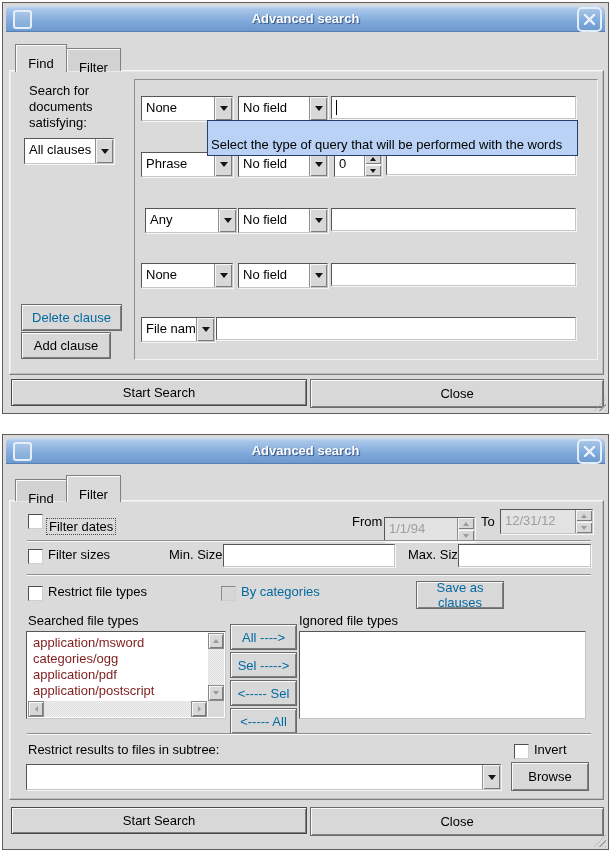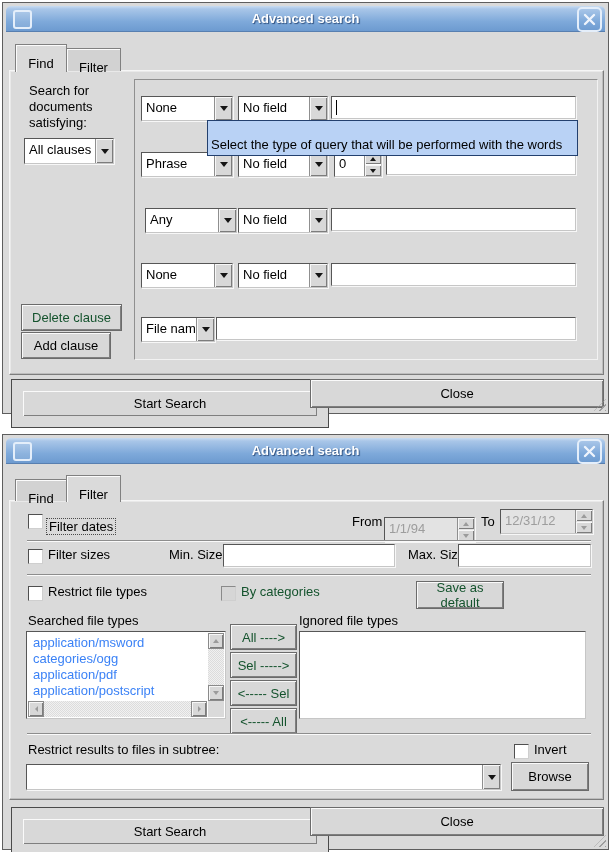--- a/index.html
+++ b/index.html
@@ -18,21 +18,21 @@
              border-radius:5px;display:flex;align-items:center;justify-content:center}
   .tab{position:absolute;background:#dadada;border:1px solid #808080;border-bottom:none;
        box-shadow:inset 1px 1px 0 #fbfbfb;text-align:center;z-index:2}
   .tab .t{display:block;padding-top:11px}
   .tab.inactive{background:#d2d2d2;z-index:1}
   .tabframe{position:absolute;background:#dadada;border:1px solid;
             border-color:#f6f6f6 #7d7d7d #7d7d7d #f6f6f6;
             box-shadow:inset -1px -1px 0 #bdbdbd,inset 1px 1px 0 #e9e9e9}
   .innerframe{position:absolute;border:1px solid;border-color:#8f8f8f #f2f2f2 #f2f2f2 #8f8f8f}
   .lbl{position:absolute;white-space:nowrap}
-  .dis{color:#14532d}
+  .dis{color:#0369a1}
   .field{position:absolute;background:#fff;border:1px solid;
          border-color:#565656 #c6c6c6 #c6c6c6 #565656;
          box-shadow:1px 1px 0 rgba(250,250,250,.9)}
   .combo{position:absolute;background:#fff;border:1px solid;
          border-color:#565656 #c6c6c6 #c6c6c6 #565656;display:flex;
          box-shadow:1px 1px 0 rgba(250,250,250,.9)}
   .combo .txt{flex:1;padding:3px 2px 0 4px;overflow:hidden;white-space:nowrap}
   .cbtn{width:17px;background:#d8d8d8;border-left:1px solid #8f8f8f;
         box-shadow:inset 1px 1px 0 #f7f7f7,inset -1px -1px 0 #7c7c7c;
         display:flex;align-items:center;justify-content:center;color:#151515}
@@ -44,35 +44,35 @@
   .tri.sm{border-width:3px}
   .tri.sm.d{border-top-width:4px}
   .tri.sm.u{border-bottom-width:4px}
   .spinbtns{width:16px;display:flex;flex-direction:column;border-left:1px solid #8f8f8f}
   .sb{flex:1;background:#d8d8d8;box-shadow:inset 1px 1px 0 #f7f7f7,inset -1px -1px 0 #7c7c7c;
       display:flex;align-items:center;justify-content:center;color:#151515}
   .sb+.sb{margin-top:1px}
   .btn{position:absolute;background:#d8d8d8;border:1px solid #6b6b6b;
        box-shadow:inset 1px 1px 0 #fafafa,inset -1px -1px 0 #7f7f7f;
        display:flex;align-items:center;justify-content:center;text-align:center}
-  .btn-default{position:absolute;border:1px solid #4a4a4a;background:#dadada;padding:11px}
+  .btn-default{position:absolute;border:1px solid #4a4a4a;background:#dadada;padding:0}
   .btn-inner{height:100%;display:flex;align-items:center;justify-content:center;
              background:#d8d8d8;box-shadow:inset 1px 1px 0 #fafafa,inset -1px -1px 0 #7f7f7f}
   .cb{position:absolute;width:13px;height:13px;background:#fff;border:1px solid;
       border-color:#4f4f4f #cfcfcf #cfcfcf #4f4f4f}
   .cb.greyed{background:#d6d6d6;border-color:#8a8a8a #cfcfcf #cfcfcf #8a8a8a}
   .focuslbl{border:1px dotted #4a4a4a;padding:0 2px}
   .hsep{position:absolute;height:0;border-top:1px solid #8d8d8d;border-bottom:1px solid #fafafa}
   .tooltip{position:absolute;background:#b9d2f5;border:1px solid #23406e;color:#000;
            padding:16px 3px 0 3px;white-space:nowrap;z-index:5}
   .caret{position:absolute;left:4px;top:3px;width:1px;height:15px;background:#000}
   .listbox{position:absolute;background:#fff;border:1px solid;
            border-color:#565656 #c6c6c6 #c6c6c6 #565656}
   .listitems{position:absolute;left:1px;top:1px;right:17px;bottom:17px;overflow:hidden;
-             padding:2px 0 0 5px;line-height:16px;color:#3b82f6}
+             padding:2px 0 0 5px;line-height:16px;color:#7f1d1d}
   .track{background-color:#f1f1f1;background-image:
          linear-gradient(45deg,#dcdcdc 25%,transparent 25%,transparent 75%,#dcdcdc 75%),
          linear-gradient(45deg,#dcdcdc 25%,transparent 25%,transparent 75%,#dcdcdc 75%);
          background-position:0 0,1px 1px;background-size:2px 2px}
   .sbbtn{position:absolute;background:#d8d8d8;border:1px solid #8a8a8a;
          box-shadow:inset 1px 1px 0 #f7f7f7,inset -1px -1px 0 #7c7c7c;
          display:flex;align-items:center;justify-content:center;color:#9b9b9b}
   .grip{position:absolute;right:2px;bottom:2px;width:12px;height:12px;
         background:repeating-linear-gradient(-45deg,#9e9e9e 0 1px,transparent 1px 4px);
         clip-path:polygon(100% 0,100% 100%,0 100%)}
@@ -263,21 +263,21 @@
   <div class="field" style="left:220px;top:109px;width:170px;height:21px"></div>
   <span class="lbl" style="left:405px;top:112px">Max. Size</span>
   <div class="field" style="left:455px;top:109px;width:131px;height:21px"></div>
 
   <div class="hsep" style="left:24px;top:139px;width:564px"></div>
 
   <span class="cb" style="left:25px;top:151px"></span>
   <span class="lbl" style="left:45px;top:149px">Restrict file types</span>
   <span class="cb greyed" style="left:218px;top:151px"></span>
   <span class="lbl dis" style="left:238px;top:149px">By categories</span>
-  <div class="btn dis" style="left:413px;top:146px;width:86px;height:26px">Save as default</div>
+  <div class="btn dis" style="left:413px;top:146px;width:86px;height:26px">Save as clauses</div>
 
   <span class="lbl" style="left:25px;top:178px">Searched file types</span>
   <span class="lbl" style="left:296px;top:178px">Ignored file types</span>
 
   <div class="listbox" style="left:23px;top:196px;width:198px;height:86px">
     <div class="listitems">
       <div>application/msword</div>
       <div>categories/ogg</div>
       <div>application/pdf</div>
       <div>application/postscript</div>

